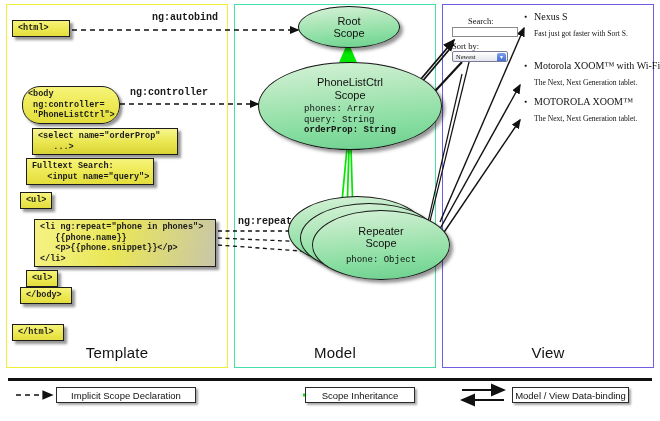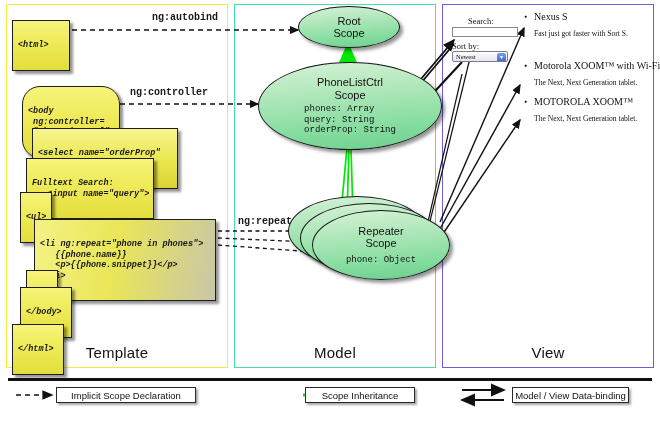--- a/index.html
+++ b/index.html
@@ -21,21 +21,21 @@
   }
 
   
   .codebox{
     position:absolute;box-sizing:border-box;
     border:1.3px solid #1d1d1d;
     background:linear-gradient(180deg,#f6f37a 0%,#eeea56 48%,#e3dd3c 100%);
     box-shadow:2.5px 2.5px 2.5px rgba(0,0,0,.42);
     font-family:"Liberation Mono","DejaVu Sans Mono",monospace;
     font-size:8.5px;line-height:10.5px;color:#1a1a1a;
-    padding:19px 5px;white-space:pre;font-weight:bold;font-style:italic;
+    padding:2px 5px;white-space:pre;font-weight:bold;
   }
   .codebox.hl{
     background:linear-gradient(180deg,#f7f58e 0%,#e9e64e 55%,#d9d335 100%);
   }
   .codebox.grad-r{
     background:linear-gradient(100deg,#f5f285 0%,#e9e658 45%,#c9c6a8 100%);
   }
 
   
   .ellipse{
@@ -200,21 +200,21 @@
     <div class="ell-title">Root</div>
     <div class="ell-title">Scope</div>
   </div>
 
   <div class="ellipse" style="left:258px;top:62px;width:184px;height:88px;">
     <div class="ell-title">PhoneListCtrl</div>
     <div class="ell-title">Scope</div>
     <div class="ell-props">
       <div>phones: Array</div>
       <div>query: String</div>
-      <div style="font-weight:normal;">orderProp: String</div>
+      <div style="font-weight:bold;">orderProp: String</div>
     </div>
   </div>
 
   <div class="ellipse" style="left:288px;top:196px;width:138px;height:70px;z-index:1;"></div>
   <div class="ellipse" style="left:300px;top:203px;width:138px;height:70px;z-index:2;"></div>
   <div class="ellipse" style="left:312px;top:210px;width:138px;height:70px;z-index:3;">
     <div class="ell-title">Repeater</div>
     <div class="ell-title">Scope</div>
     <div class="ell-props" style="margin-top:5px;">
       <div>phone: Object</div>

